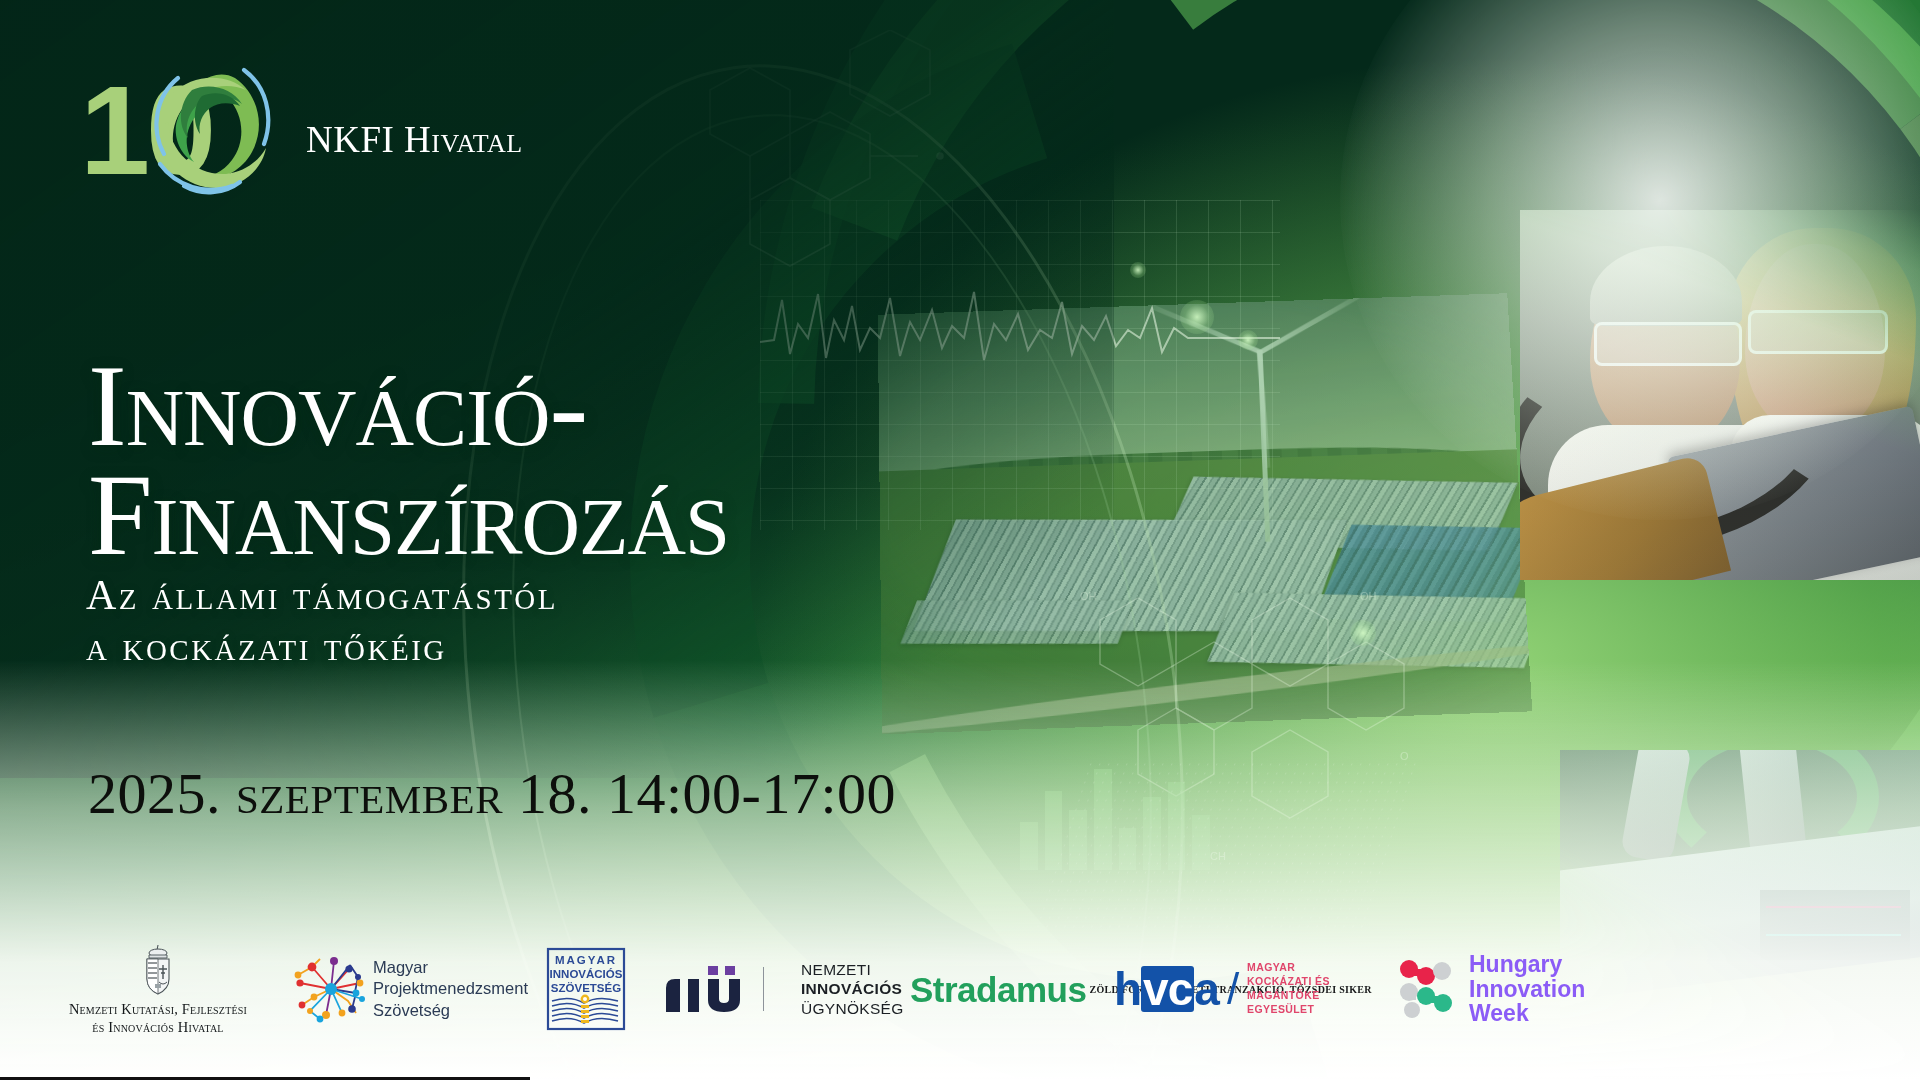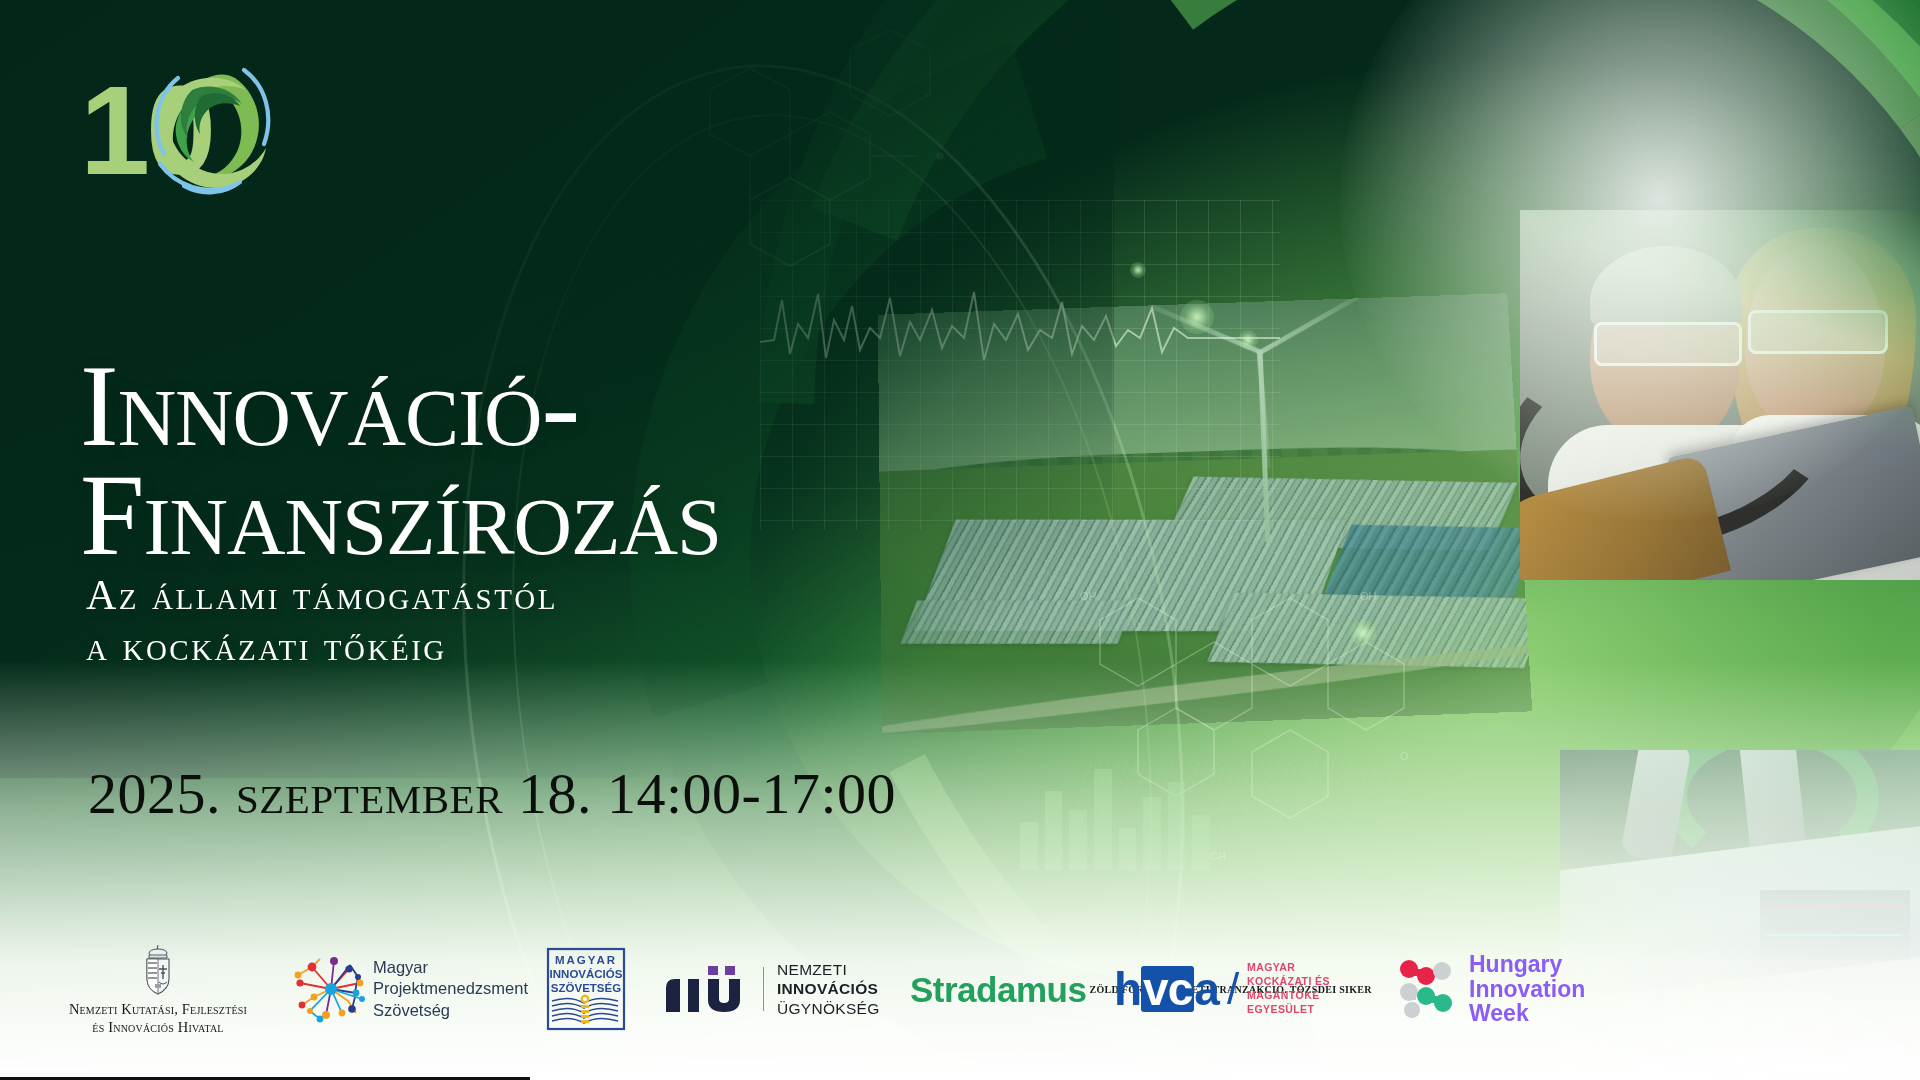--- a/index.html
+++ b/index.html
@@ -406,21 +406,21 @@
     font-variant: small-caps;
     font-size: 39px;
     letter-spacing: 5px;
     color: #f2f7f0;
     white-space: nowrap;
   }
 
   
   .headline {
     position: absolute;
-    left: 80px; top: 352px;
+    left: 88px; top: 352px;
     width: 1020px;
   }
   .headline .line {
     font-family: "Liberation Serif", serif;
     font-variant: small-caps;
     font-weight: 400;
     font-size: 116px;
     line-height: 0.94;
     color: #ffffff;
     letter-spacing: -1px;
@@ -506,20 +506,21 @@
   
   .p-niu { width: 212px; gap: 13px; }
   .niu-mark { width: 86px; height: 46px; flex: none; }
   .niu-div { width: 1px; height: 44px; background: #8d939a; flex: none; }
   .p-niu .ptext {
     font-family: "Liberation Sans", sans-serif;
     font-size: 15.5px;
     line-height: 1.26;
     color: #1b1f24;
     letter-spacing: 0.3px;
+    margin-left: 24px;
   }
   .p-niu .ptext .b { font-weight: 700; }
 
   
   .p-strad { gap: 3px; width: 170px; }
   .strad-word {
     font-family: "Liberation Sans", sans-serif;
     font-size: 35px;
     font-weight: 700;
     color: #22a05c;
@@ -716,20 +717,21 @@
             <path d="M52,30 C70,22 92,28 102,44 C92,36 76,34 64,40 C50,48 44,64 48,78 C38,66 38,44 52,30 Z" fill="#2f7e3d"></path>
             <path d="M62,36 C76,30 92,34 100,46 C90,42 78,42 70,48 C62,54 58,64 60,74 C52,62 54,44 62,36 Z" fill="#1f6b33"></path>
             <g fill="none" stroke="#7fc3e8" stroke-width="4.2" stroke-linecap="round">
               <path d="M38,18 C16,36 10,68 24,94"></path>
               <path d="M104,10 C126,26 134,56 124,84"></path>
               <path d="M20,104 C36,126 66,136 92,126"></path>
               <path d="M44,126 C62,136 84,134 100,122"></path>
             </g>
           </svg>
         </div>
+        <div class="brand-name">NKFI Hivatal</div>
       </div>
     </div>
 
     <div class="headline">
       <div class="line">Innováció-</div>
       <div class="line">Finanszírozás</div>
     </div>
 
     <div class="subhead">
       <div class="line">Az állami támogatástól</div>

